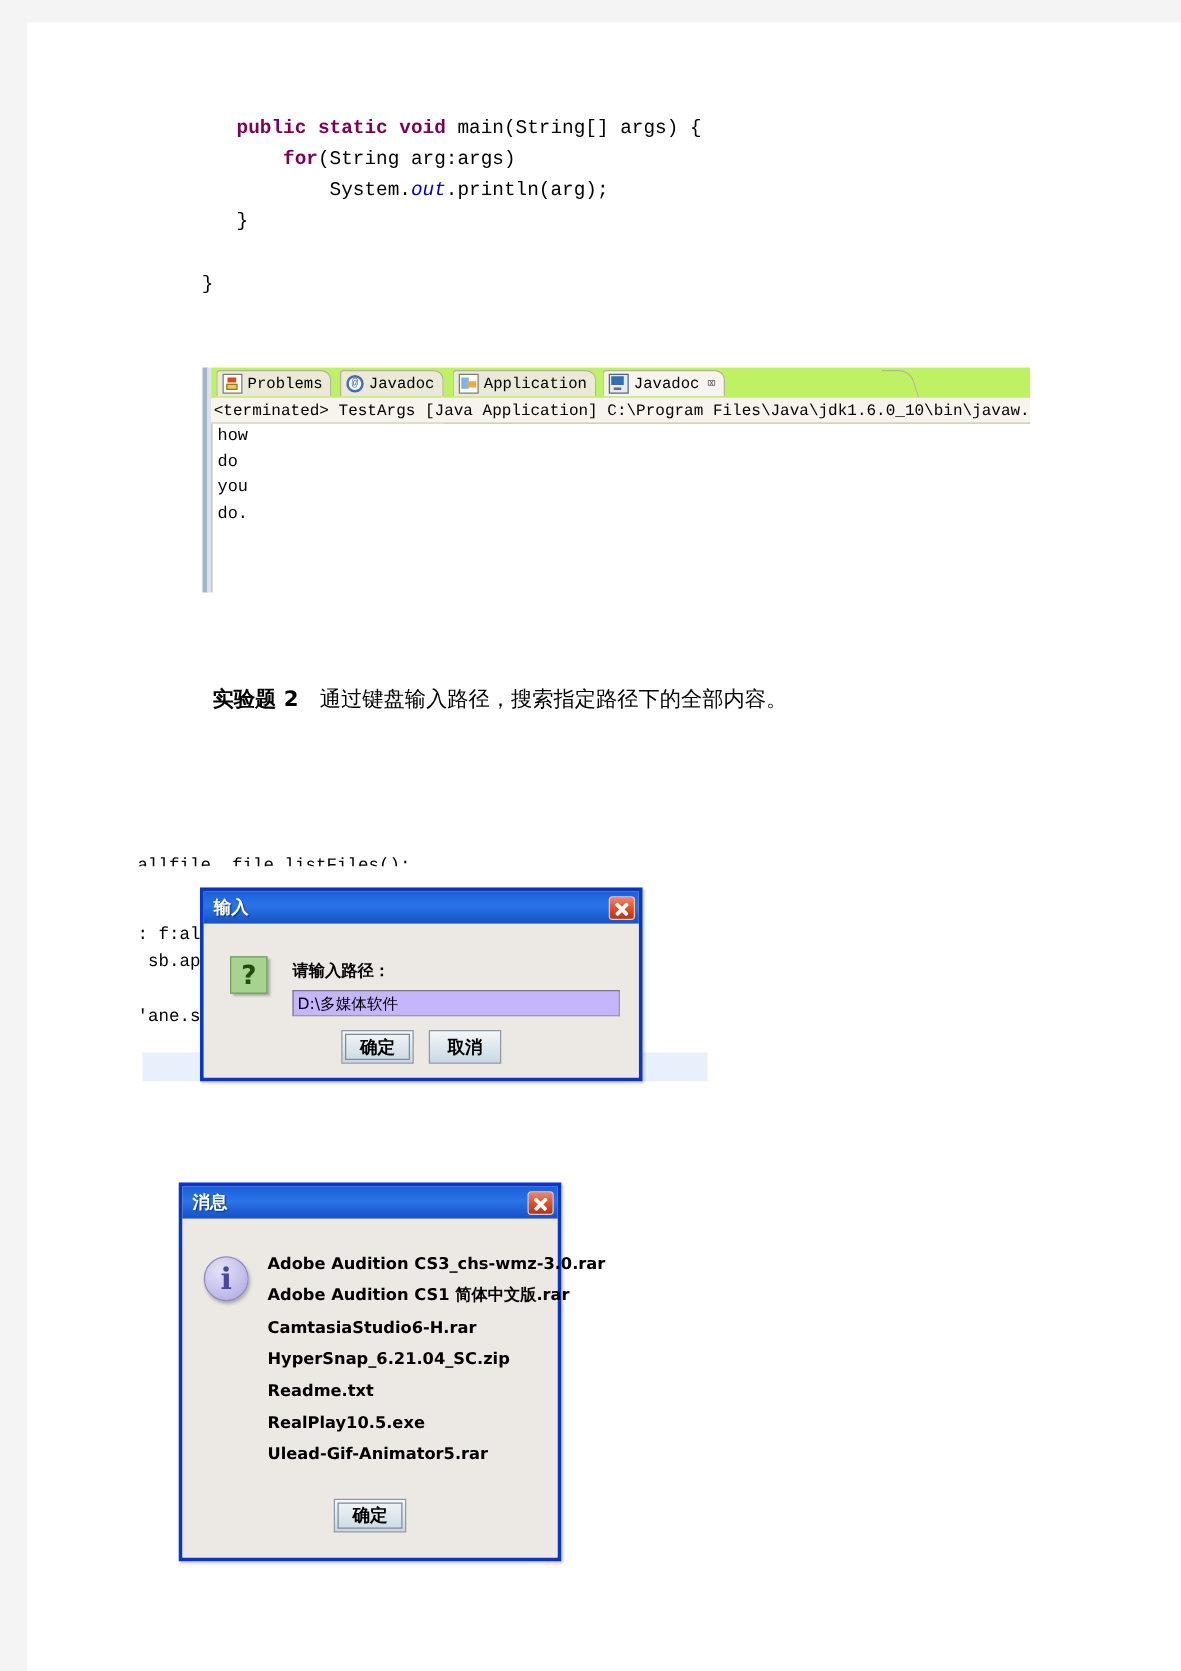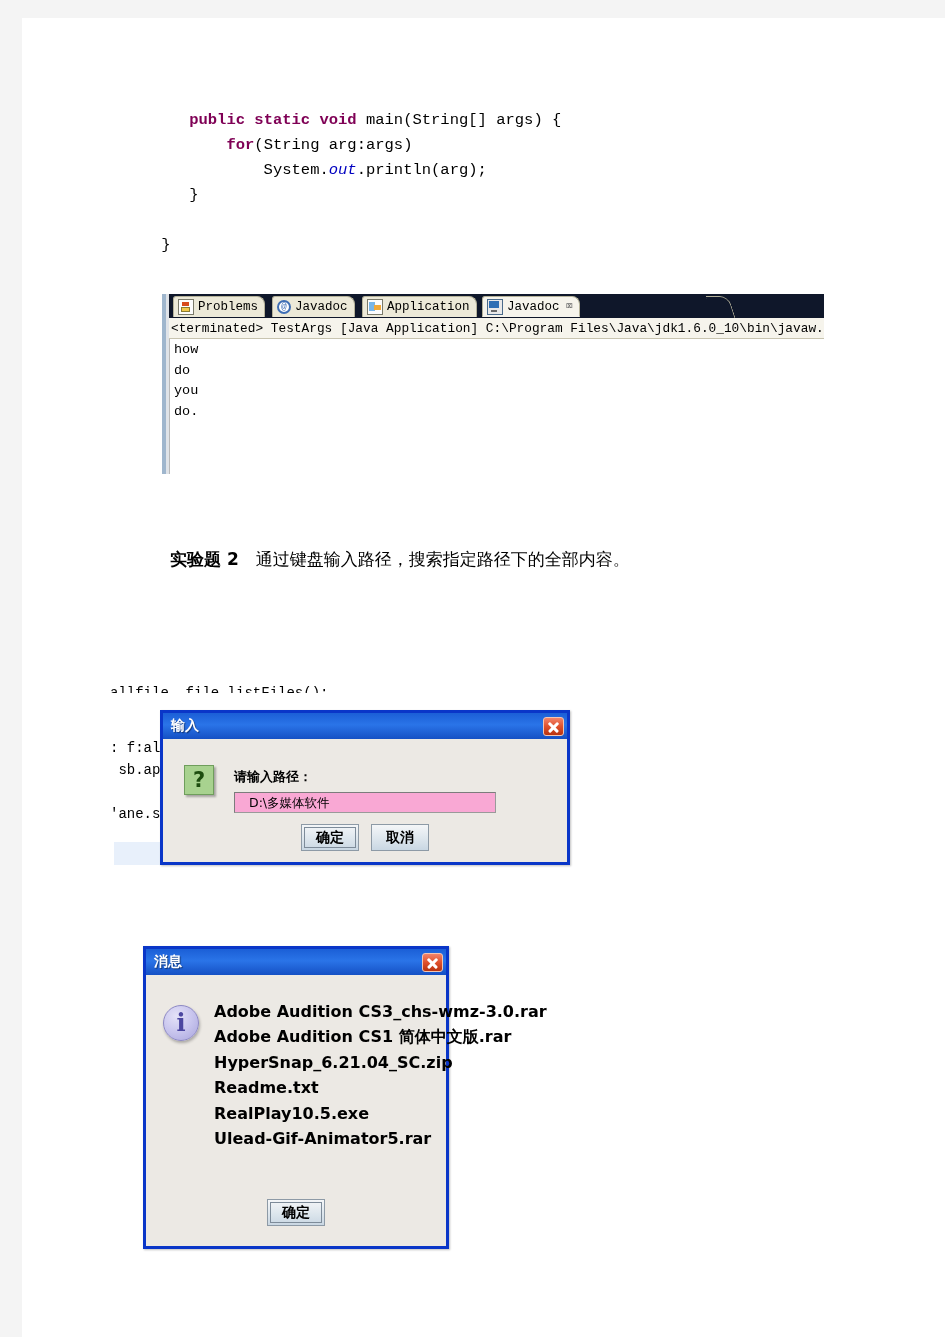--- a/index.html
+++ b/index.html
@@ -26,21 +26,20 @@
   
   .code-block {
     position: absolute;
     left: 130px;
     top: 72px;
     font-family: "Liberation Mono", "DejaVu Sans Mono", monospace;
     font-size: 15.5px;
     line-height: 25px;
     color: #000000;
     white-space: pre;
-    margin-top: 18px;
   }
   .code-line { white-space: pre; }
   .kw { color: #7f0055; font-weight: bold; }
   .fld { color: #0000c0; font-style: italic; }
 
   
   .console-panel {
     position: absolute;
     left: 140px;
     top: 276px;
@@ -62,21 +61,21 @@
     width: 3px;
     height: 180px;
     background: #dfe3e8;
   }
   .tabbar {
     position: absolute;
     left: 7px;
     top: 0px;
     width: 655px;
     height: 24px;
-    background: #0f172a;
+    background: #bef264;
     border-bottom: 1px solid #b5b29a;
   }
   .tab {
     position: absolute;
     top: 2px;
     height: 21px;
     box-sizing: border-box;
     background: #ece9d8;
     border: 1px solid #b5b29a;
     border-bottom: none;
@@ -313,21 +312,21 @@
 
   .dlg-body {
     background: #ece9e4;
     position: relative;
   }
 
   
   #input-dialog {
     left: 138px;
     top: 692px;
-    width: 410px;
+    width: 354px;
     height: 155px;
   }
   #input-dialog .dlg-body { height: 123px; }
   .q-icon {
     position: absolute;
     left: 21px;
     top: 26px;
     width: 30px;
     height: 30px;
     background: #a8d28f;
@@ -350,30 +349,30 @@
     font-weight: bold;
     color: #000;
     white-space: nowrap;
   }
   .path-input {
     position: absolute;
     left: 71px;
     top: 53px;
     width: 262px;
     height: 21px;
-    background: #f9a8d4;
+    background: #c4b5fd;
     border: 1px solid #9a9a9a;
     border-top-color: #7c7c7c;
     border-left-color: #7c7c7c;
     box-sizing: border-box;
     font-family: "DejaVu Sans", "Liberation Sans", sans-serif;
     font-size: 12.5px;
     line-height: 19px;
     color: #000;
-    padding-left: 14px;
+    padding-left: 3px;
     white-space: nowrap;
     overflow: hidden;
   }
   .btn-row-input {
     position: absolute;
     left: 0;
     top: 85px;
     width: 100%;
     display: flex;
     justify-content: center;
@@ -424,21 +423,21 @@
     font-size: 24px;
     font-weight: bold;
     line-height: 34px;
     text-align: center;
   }
   .file-list {
     position: absolute;
     left: 68px;
     top: 24px;
     font-family: "DejaVu Sans", "Liberation Sans", sans-serif;
-    font-size: 16px;
+    font-size: 13px;
     font-weight: bold;
     color: #000;
     line-height: 25.4px;
     white-space: nowrap;
   }
   .btn-row-msg {
     position: absolute;
     left: 0;
     top: 224px;
     width: 100%;
@@ -522,20 +521,21 @@
   <div class="swing-dialog" id="message-dialog">
     <div class="dlg-title">
       <span class="dlg-title-text">消息</span>
       <span class="dlg-close"></span>
     </div>
     <div class="dlg-body">
       <div class="i-icon">i</div>
       <div class="file-list" id="file-list">
           <div>Adobe Audition CS3_chs-wmz-3.0.rar</div>
           <div>Adobe Audition CS1 简体中文版.rar</div>
+          <div>CamtasiaStudio6-H.rar</div>
           <div>HyperSnap_6.21.04_SC.zip</div>
           <div>Readme.txt</div>
           <div>RealPlay10.5.exe</div>
           <div>Ulead-Gif-Animator5.rar</div>
         </div>
       <div class="btn-row-msg">
         <div class="swing-btn focused">确定</div>
       </div>
     </div>
   </div>

